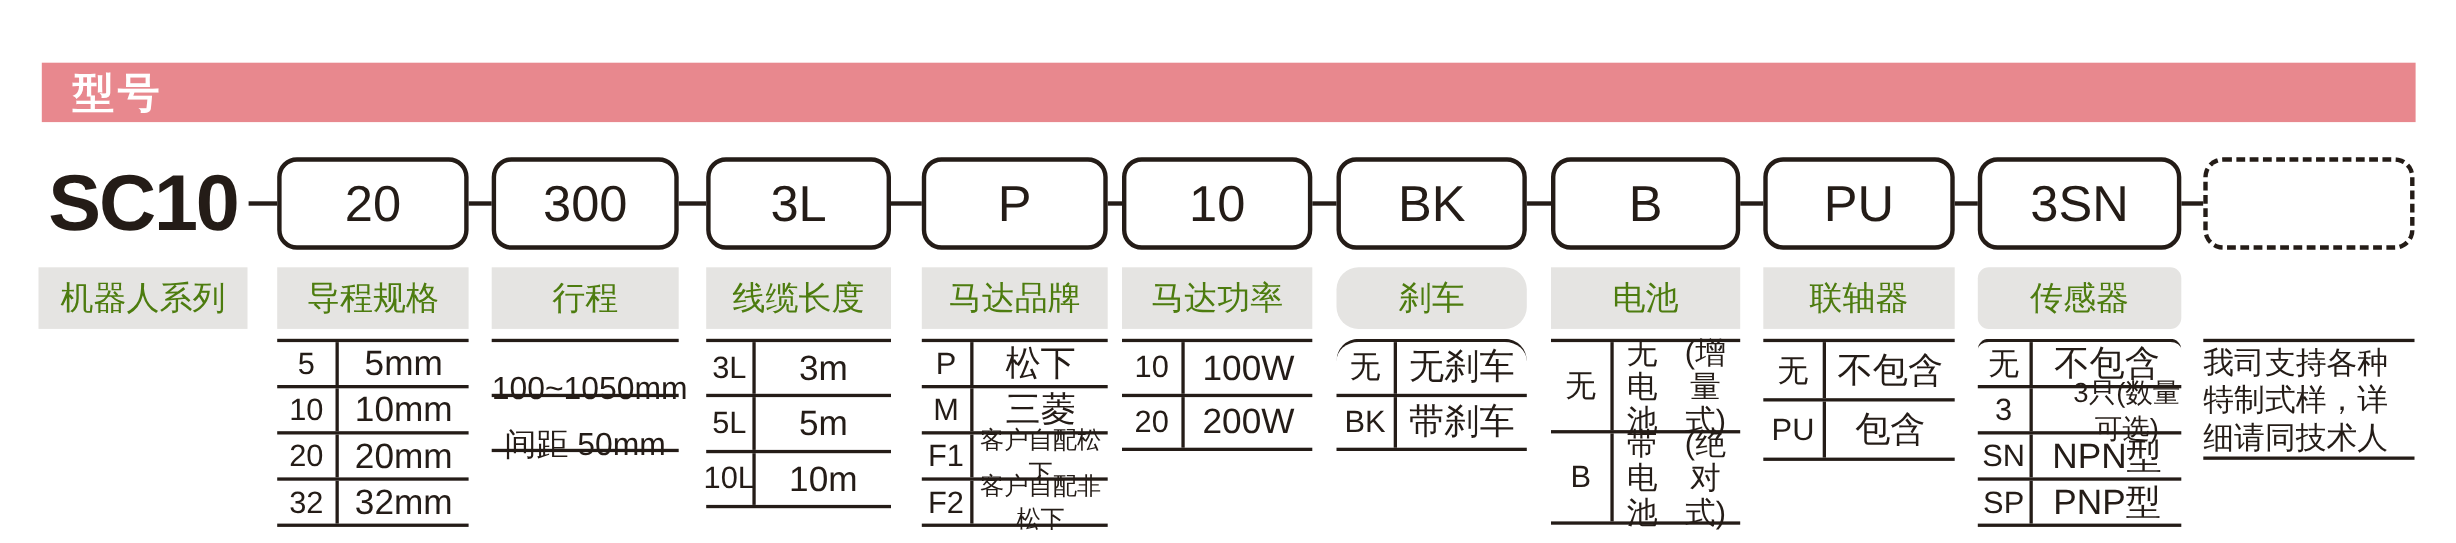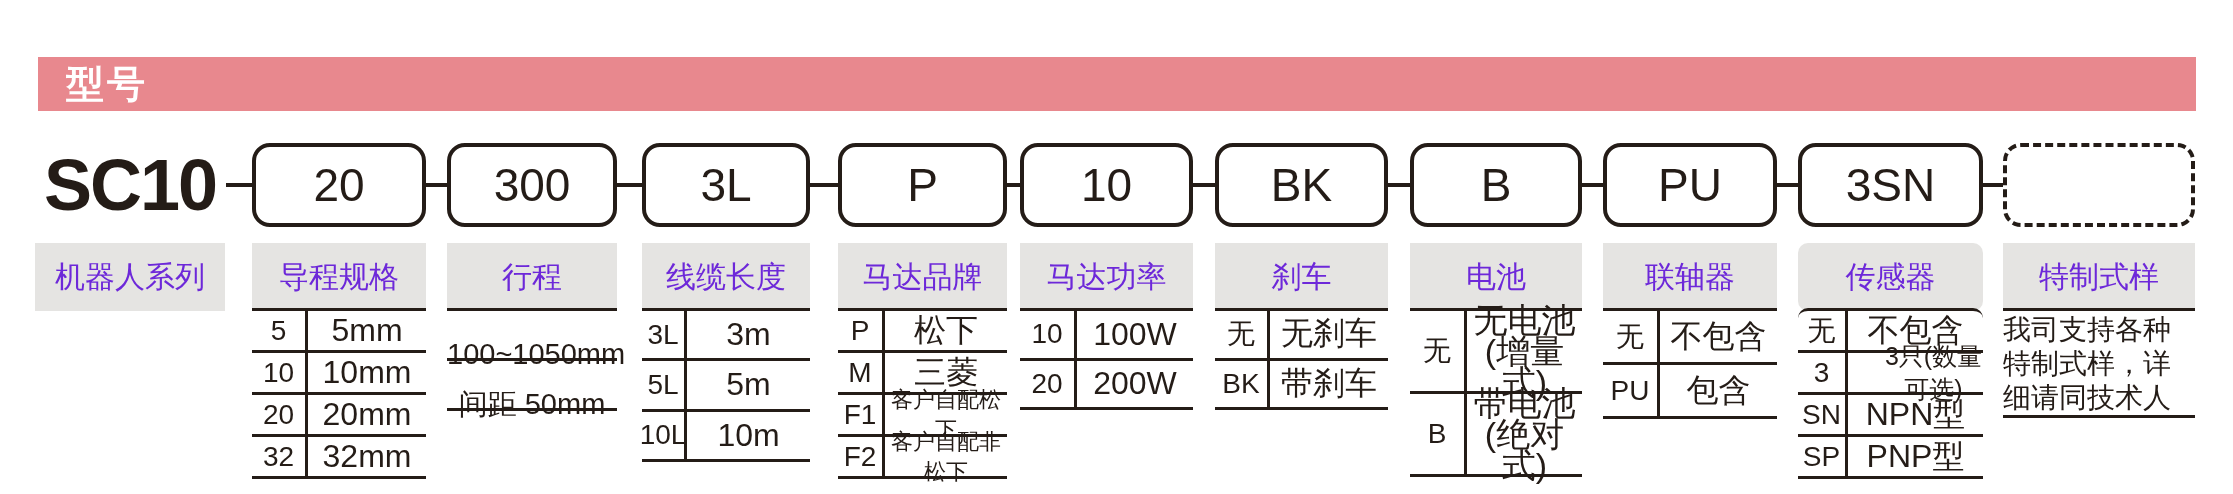--- a/index.html
+++ b/index.html
@@ -20,21 +20,21 @@
     margin-left: 28px; font-size: 38px; font-weight: bold; color: #ffffff; letter-spacing: 3px;
   }
 
   
   .g1  { left: 35px;   width: 190px; }
   .g2  { left: 252px;  width: 174px; }
   .g3  { left: 447px;  width: 170px; }
   .g4  { left: 642px;  width: 168px; }
   .g5  { left: 838px;  width: 169px; }
   .g6  { left: 1020px; width: 173px; }
-  .g7  { left: 1215px; width: 173px; }
+  .g7  { left: 1215px; width: 173px; border-radius: 20px; }
   .g8  { left: 1410px; width: 172px; }
   .g9  { left: 1603px; width: 174px; }
   .g10 { left: 1798px; width: 185px; border-radius: 10px; }
   .g11 { left: 2003px; width: 192px; }
 
   
   .prefix {
     position: absolute; top: 143px; height: 84px;
     display: flex; align-items: center; justify-content: center;
     font-size: 72px; font-weight: bold; letter-spacing: -2px;
@@ -53,22 +53,22 @@
   .cn3 { left: 810px;  width: 28px; }
   .cn4 { left: 1007px; width: 13px; }
   .cn5 { left: 1193px; width: 22px; }
   .cn6 { left: 1388px; width: 22px; }
   .cn7 { left: 1582px; width: 21px; }
   .cn8 { left: 1777px; width: 21px; }
   .cn9 { left: 1983px; width: 20px; }
 
   
   .chead {
-    position: absolute; top: 243px; height: 68px;
-    background: #e5e4e2; color: #6d28d9;
+    position: absolute; top: 243px; height: 56px;
+    background: #e5e4e2; color: #4d7c0f;
     display: flex; align-items: center; justify-content: center;
     font-size: 30px;
   }
 
   
   .ctable { position: absolute; top: 308px; border-top: 3px solid #241c17; }
   .trow   { display: flex; border-bottom: 3px solid #241c17; }
   .tcode  {
     flex: 0 0 auto; display: flex; align-items: center; justify-content: center;
     border-right: 3px solid #241c17; font-size: 28px;
@@ -81,21 +81,21 @@
   .t5  .trow { height: 42px; }   .t5  .tcode { width: 47px; }
   .t6  .trow { height: 49.5px; } .t6  .tcode { width: 57px; }
   .t7  .trow { height: 49.5px; } .t7  .tcode { width: 55px; }
   .t8  .trow { height: 83px; }   .t8  .tcode { width: 57px; }
   .t9  .trow { height: 54px; }   .t9  .tcode { width: 57px; }
   .t10 .trow { height: 42px; }   .t10 .tcode { width: 50px; }
 
   .t3 .tval { font-size: 29px; margin-top: 40px; }
   .tval.small { font-size: 22px; }
   .tval.mid   { font-size: 25px; padding-left: 36px; }
-  .tval.two-line { flex-direction: column; line-height: 31px; font-size: 34px; }
+  .tval.two-line { flex-direction: row; line-height: 31px; font-size: 28px; }
 
   
   .note {
     position: absolute; top: 308px; height: 110px;
     border-top: 3px solid #241c17; border-bottom: 3px solid #241c17;
     font-size: 28px; line-height: 34px; padding-top: 2px; text-align: left;
     overflow: hidden;
   }
 </style>
 </head>
@@ -133,21 +133,20 @@
   <div class="chead g1">机器人系列</div>
   <div class="chead g2">导程规格</div>
   <div class="chead g3">行程</div>
   <div class="chead g4">线缆长度</div>
   <div class="chead g5">马达品牌</div>
   <div class="chead g6">马达功率</div>
   <div class="chead g7">刹车</div>
   <div class="chead g8">电池</div>
   <div class="chead g9">联轴器</div>
   <div class="chead g10">传感器</div>
-  <div class="chead g11">特制式样</div>
 
   <div class="ctable t2 g2">
     <div class="trow">
       <div class="tcode">5</div>
       <div class="tval">5mm</div>
     </div>
     <div class="trow">
       <div class="tcode">10</div>
       <div class="tval">10mm</div>
     </div>

